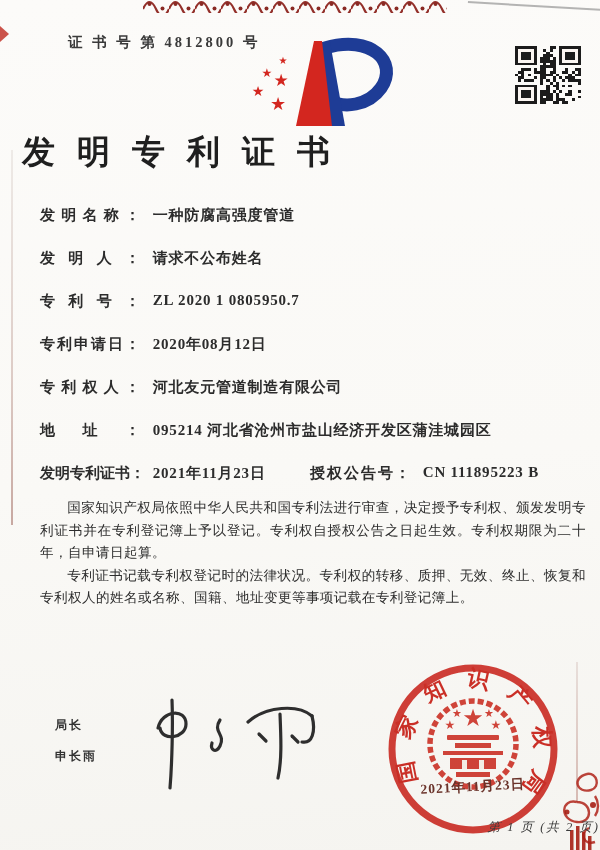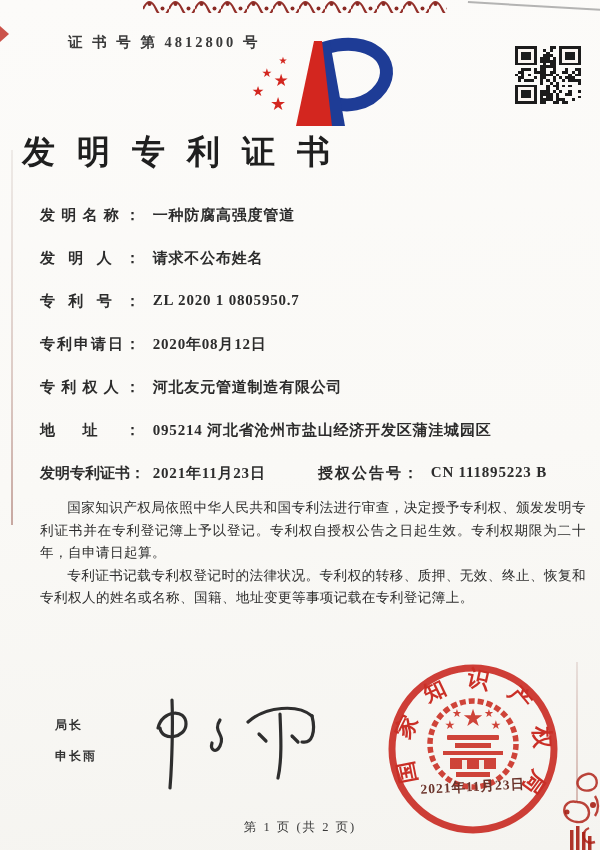--- a/index.html
+++ b/index.html
@@ -26,33 +26,33 @@
   .qr{position:absolute;left:515px;top:46px;width:66px;height:58px;}
   .title{position:absolute;left:0;top:130px;width:100%;
     font-size:33px;font-weight:700;letter-spacing:22px;text-indent:22px;color:#1f1f1f;}
   
   .fields{position:absolute;left:40px;top:206px;width:545px;font-size:15px;}
   .field-row{height:23px;margin-bottom:20px;white-space:nowrap;}
   .field-label{display:inline-block;width:100px;text-align:justify;text-align-last:justify;
     font-weight:600;color:#2c2c2c;vertical-align:top;}
   .field-value{margin-left:9px;font-weight:600;color:#2c2c2c;letter-spacing:.8px;}
   .grant-row{position:relative;height:23px;white-space:nowrap;}
-  .grant-right{position:absolute;left:278px;top:0;}
+  .grant-right{position:absolute;left:270px;top:0;}
   
   .body-text{position:absolute;left:40px;top:497px;width:546px;font-size:13.6px;
     line-height:22.5px;text-align:justify;color:#2d2d2d;letter-spacing:.4px;}
   .body-text p{margin:0;text-indent:2em;}
   
   .director{position:absolute;left:55px;top:710px;font-size:12px;font-weight:600;
     letter-spacing:2px;line-height:31px;color:#333;}
   .signature{position:absolute;left:128px;top:694px;width:196px;height:96px;}
   .seal{position:absolute;left:384px;top:660px;width:178px;height:178px;
     mix-blend-mode:multiply;opacity:.93;}
-  .footer{position:absolute;left:0;top:819px;width:100%;text-align:center;
-    font-size:12.5px;letter-spacing:2px;color:#3a3a3a;}
+  .footer{position:absolute;left:0;top:819px;width:100%;text-align:right;
+    font-size:12.5px;letter-spacing:2px;color:#3a3a3a;font-style:italic;}
 </style>
 </head>
 <body>
 
 <div class="page">
 
   <svg class="top-ornament" viewBox="0 0 304 13" preserveAspectRatio="none">
     <defs>
       <pattern id="orn" width="26" height="13" patternUnits="userSpaceOnUse">
         <path d="M0,9 Q6.5,-5 13,9 Q19.5,23 26,9" fill="none" stroke="#93302a" stroke-width="2.2"></path>

